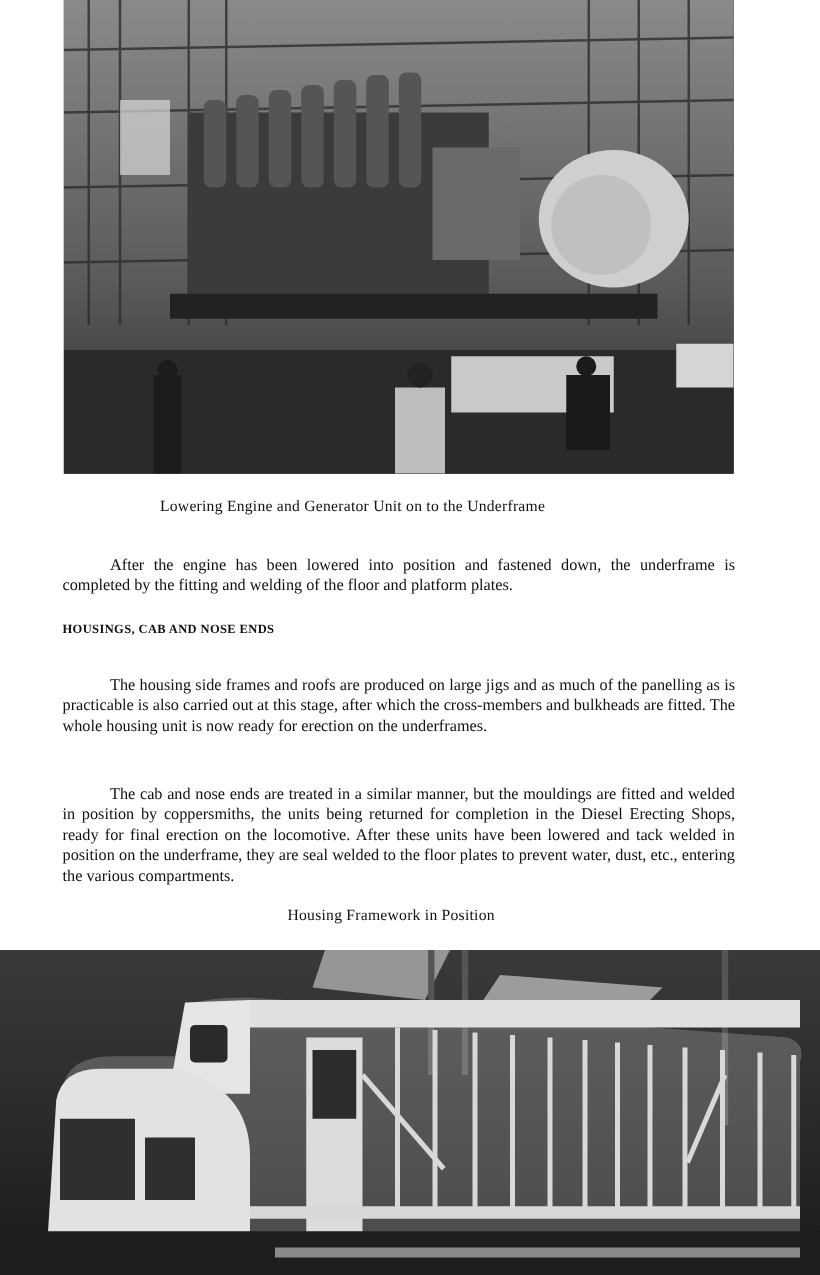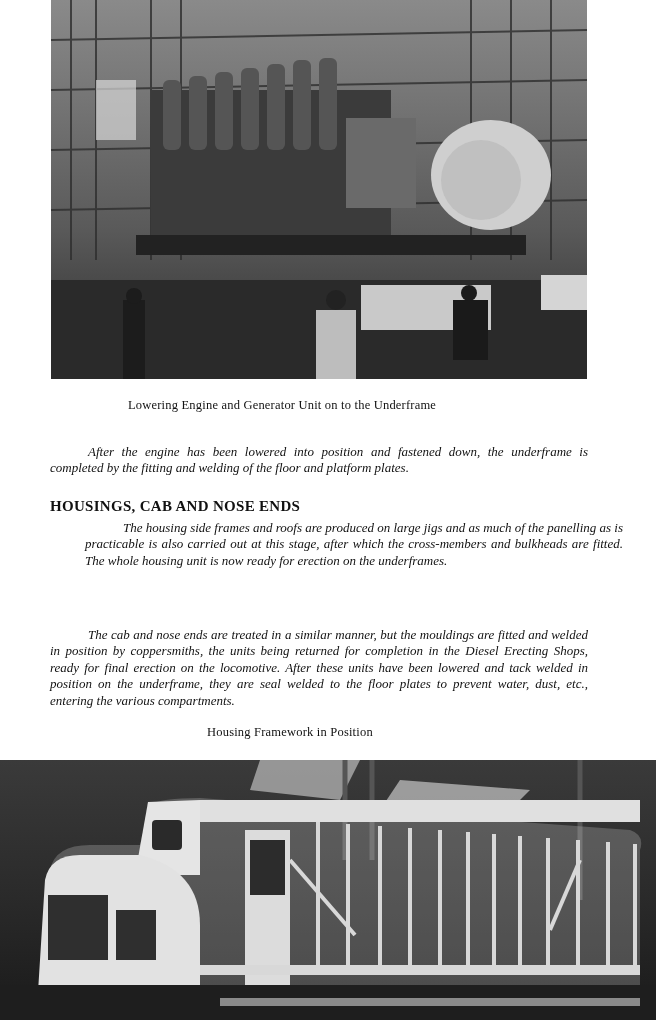--- a/index.html
+++ b/index.html
@@ -16,32 +16,32 @@
     .photo-bottom {
       position: absolute; left: 0; top: 760px; width: 656px; height: 260px;
       background: #2a2a2a; overflow: hidden;
     }
     .photo-top svg, .photo-bottom svg { display: block; width: 100%; height: 100%; }
     .caption {
       position: absolute; font-size: 12.5px;
       letter-spacing: 0.2px; white-space: nowrap;
     }
     .cap1 { left: 128px; top: 398px; }
-    .cap2 { left: 207px; top: 725px; }
+    .cap2 { left: 230px; top: 725px; }
     .para {
       position: absolute; left: 50px; width: 538px;
       font-size: 13px; line-height: 16.4px; text-align: justify;
-      text-indent: 38px; margin: 0; font-style: italic;
+      text-indent: 38px; margin: 0;
     }
     .p1 { top: 444px; }
-    .p2 { top: 520px; margin-left: 35px; }
+    .p2 { top: 540px; }
     .p3 { top: 627px; }
     .heading {
       position: absolute; left: 50px; top: 498px;
-      font-weight: bold; font-size: 15px; letter-spacing: 0.3px; margin: 0;
+      font-weight: bold; font-size: 10px; letter-spacing: 0.3px; margin: 0;
     }
   </style>
 </head>
 <body>
 
 <div class="photo-top">
   <svg viewBox="0 0 536 379" preserveAspectRatio="none">
     <defs>
       <linearGradient id="bgT" x1="0" y1="0" x2="0" y2="1">
         <stop offset="0" stop-color="#8a8a8a"></stop>

